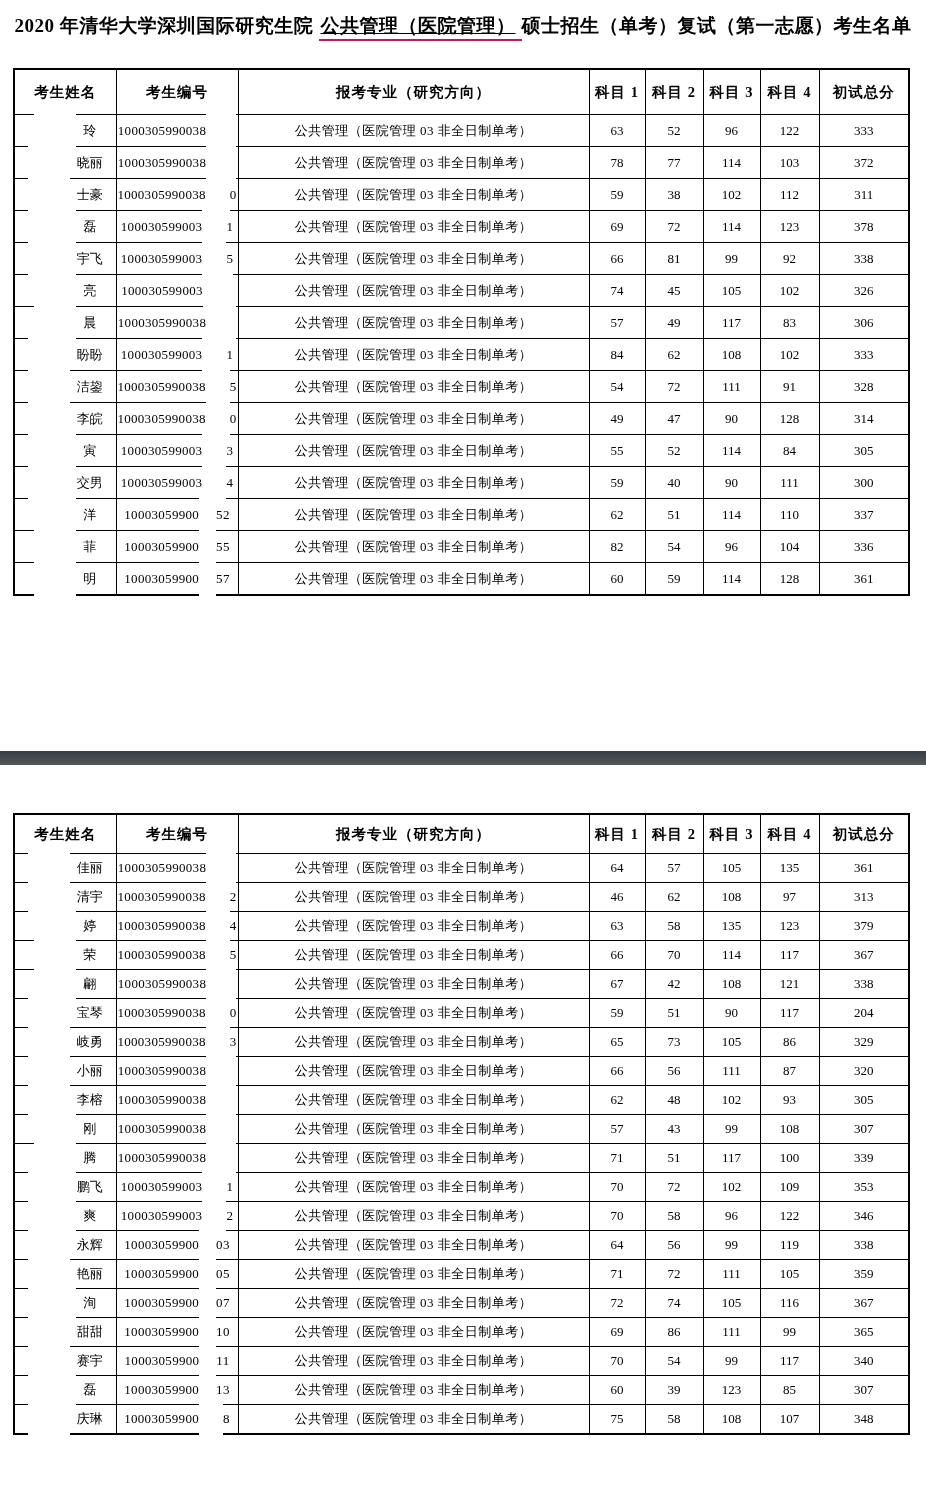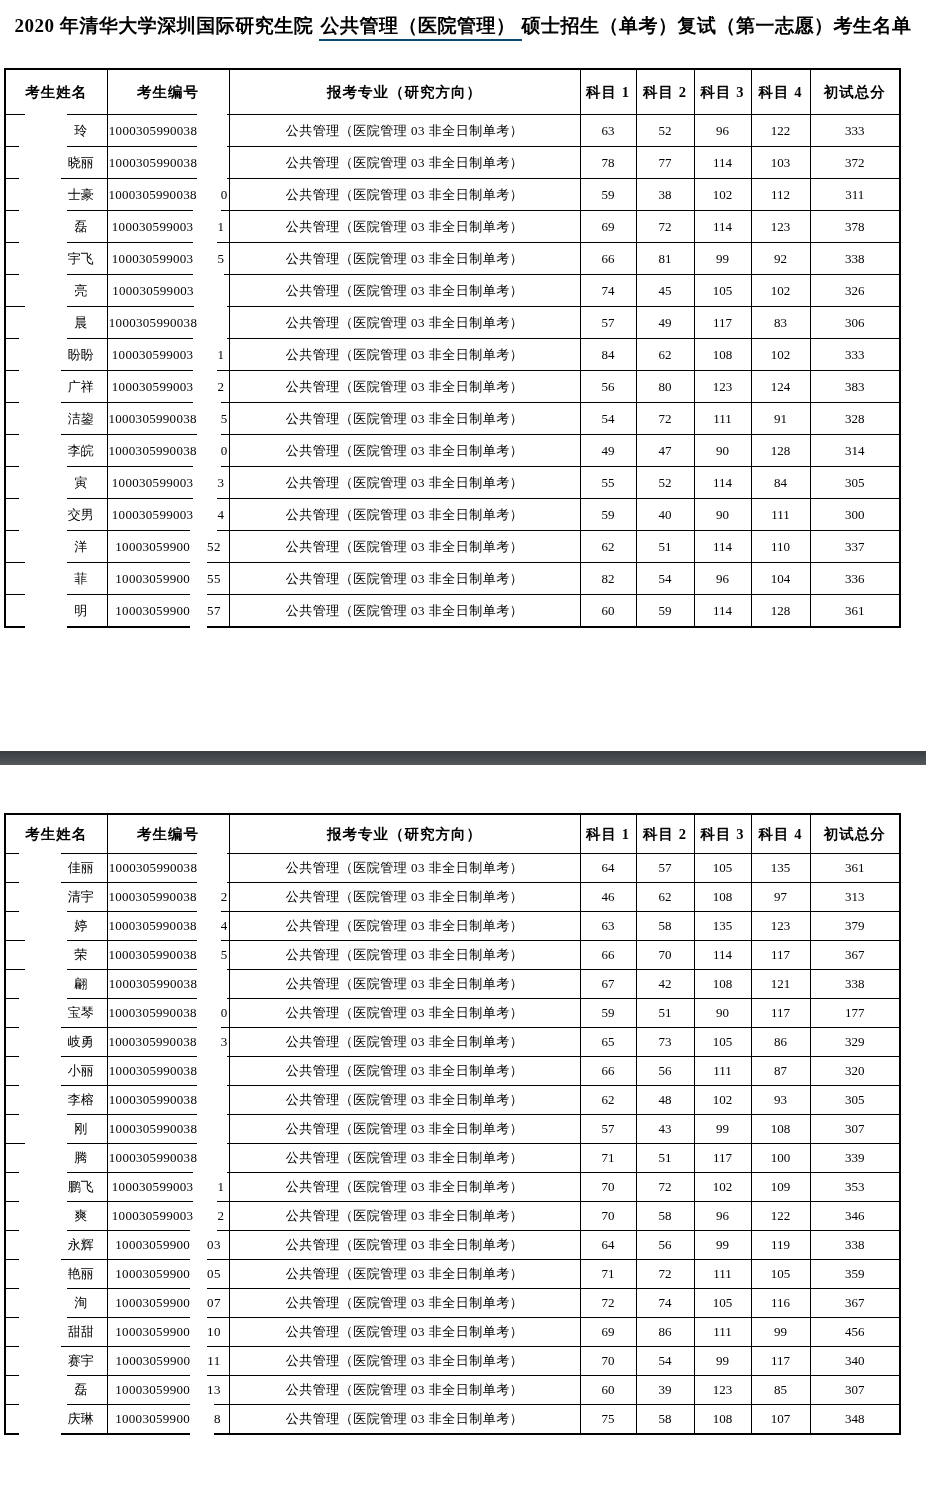--- a/index.html
+++ b/index.html
@@ -5,24 +5,24 @@
   html,body{margin:0;padding:0;background:#fff;}
   body{
     width:926px;height:1509px;position:relative;overflow:hidden;
     font-family:"Liberation Serif","DejaVu Serif",serif;color:#000;
   }
   .page-title{
     position:absolute;top:13px;left:0;width:926px;text-align:center;
     font-size:19px;font-weight:bold;white-space:nowrap;letter-spacing:0.5px;
   }
   .title-underline{
-    border-bottom:2px solid #0c4a6e;padding:0 6px 3px 2px;
+    border-bottom:2px solid #be185d;padding:0 6px 3px 2px;text-decoration:underline;
   }
   table{
-    position:absolute;left:4px;width:895px;
+    position:absolute;left:13px;width:895px;
     border-collapse:collapse;table-layout:fixed;background:#fff;
     border:2px solid #000;
   }
   .t1{top:68px;}
   .t2{top:813px;}
   th,td{border:1px solid #000;padding:0;text-align:center;vertical-align:middle;}
   th{font-weight:bold;font-size:14.5px;letter-spacing:1px;}
   .t1 th{height:44px;}
   .t2 th{height:38px;}
   .t1 td{height:31px;}
@@ -232,41 +232,20 @@
         <td>84</td>
         <td>62</td>
         <td>108</td>
         <td>102</td>
         <td>333</td>
       </tr>
       <tr>
         <td>
           <div class="cf">
             <span class="redact rn"></span>
-            <span>广祥</span>
-          </div>
-        </td>
-        <td>
-          <div class="cf">
-            <span class="id-prefix">100030599003</span>
-            <span class="redact" style="width: 24px;"></span>
-            <span class="id-suffix">2</span>
-          </div>
-        </td>
-        <td class="major-cell">公共管理（医院管理 03 非全日制单考）</td>
-        <td>56</td>
-        <td>80</td>
-        <td>123</td>
-        <td>124</td>
-        <td>383</td>
-      </tr>
-      <tr>
-        <td>
-          <div class="cf">
-            <span class="redact rn"></span>
             <span>洁鋆</span>
           </div>
         </td>
         <td>
           <div class="cf">
             <span class="id-prefix">1000305990038</span>
             <span class="redact" style="width: 24px;"></span>
             <span class="id-suffix">5</span>
           </div>
         </td>
@@ -547,21 +526,21 @@
             <span class="id-prefix">1000305990038</span>
             <span class="redact" style="width: 24px;"></span>
             <span class="id-suffix">0</span>
           </div>
         </td>
         <td class="major-cell">公共管理（医院管理 03 非全日制单考）</td>
         <td>59</td>
         <td>51</td>
         <td>90</td>
         <td>117</td>
-        <td>177</td>
+        <td>204</td>
       </tr>
       <tr>
         <td>
           <div class="cf">
             <span class="redact rn"></span>
             <span>岐勇</span>
           </div>
         </td>
         <td>
           <div class="cf">
@@ -774,21 +753,21 @@
             <span class="id-prefix">10003059900</span>
             <span class="redact" style="width: 17px;"></span>
             <span class="id-suffix">10</span>
           </div>
         </td>
         <td class="major-cell">公共管理（医院管理 03 非全日制单考）</td>
         <td>69</td>
         <td>86</td>
         <td>111</td>
         <td>99</td>
-        <td>456</td>
+        <td>365</td>
       </tr>
       <tr>
         <td>
           <div class="cf">
             <span class="redact rn"></span>
             <span>赛宇</span>
           </div>
         </td>
         <td>
           <div class="cf">

